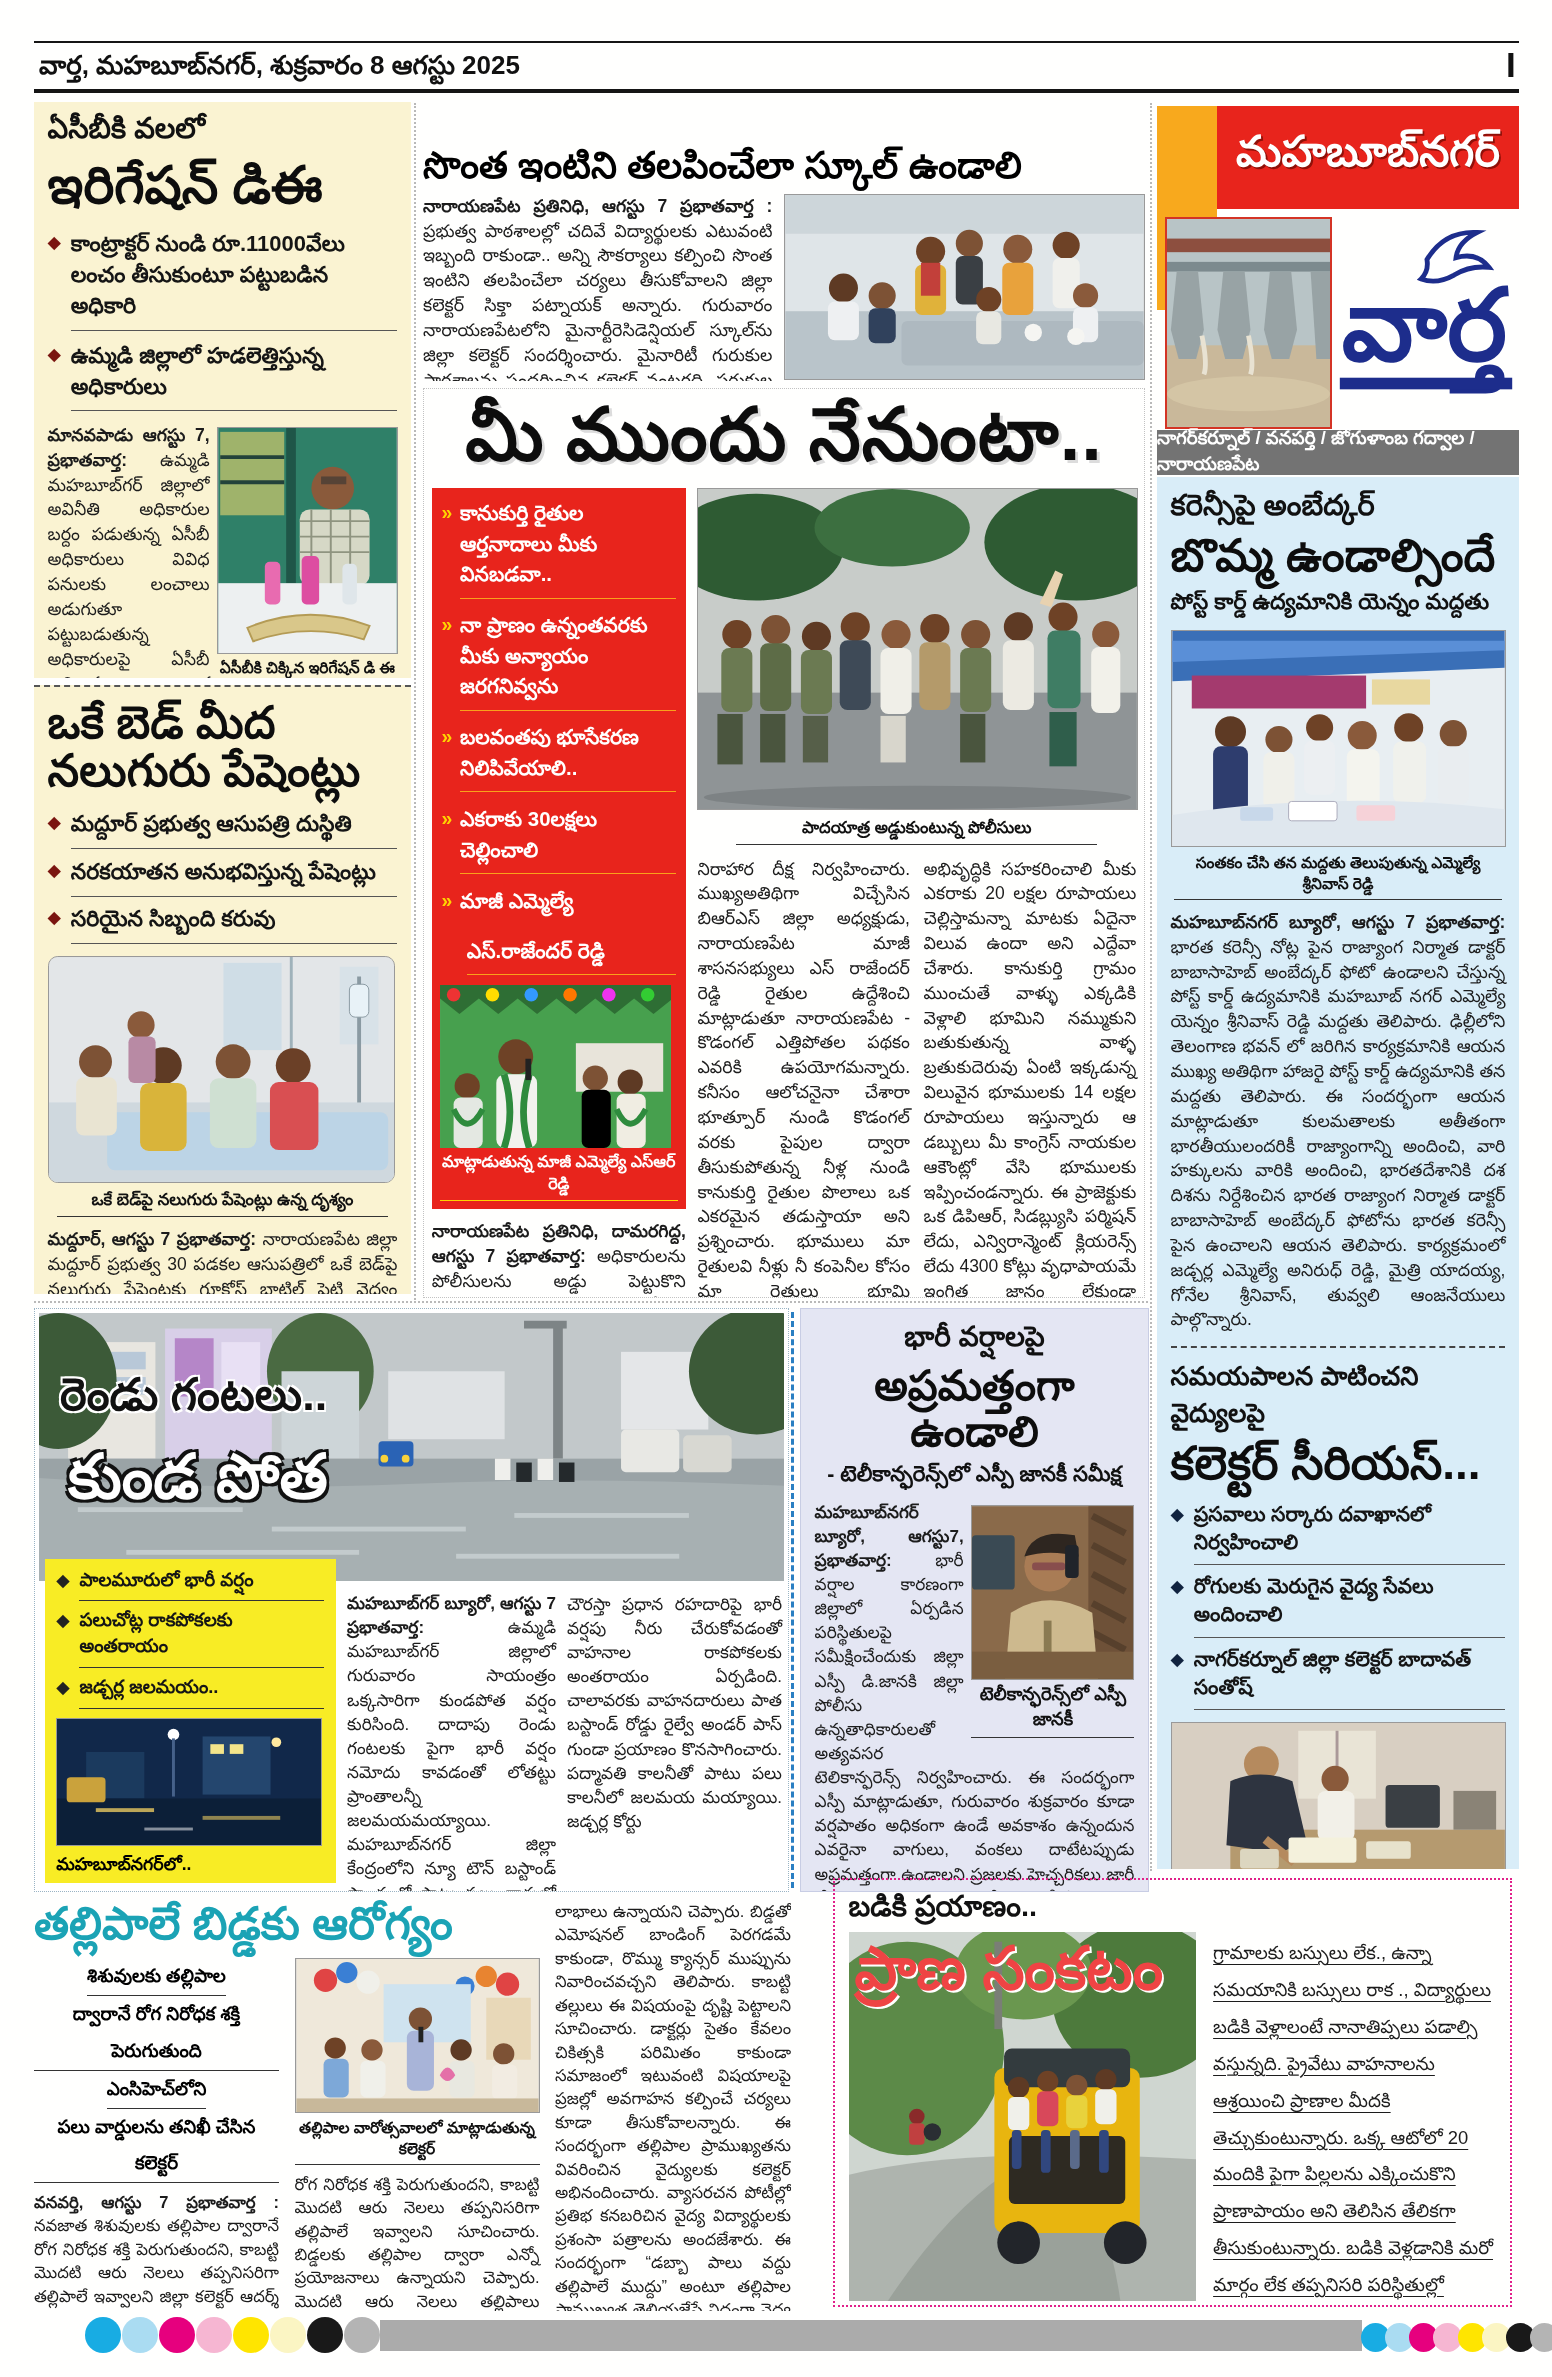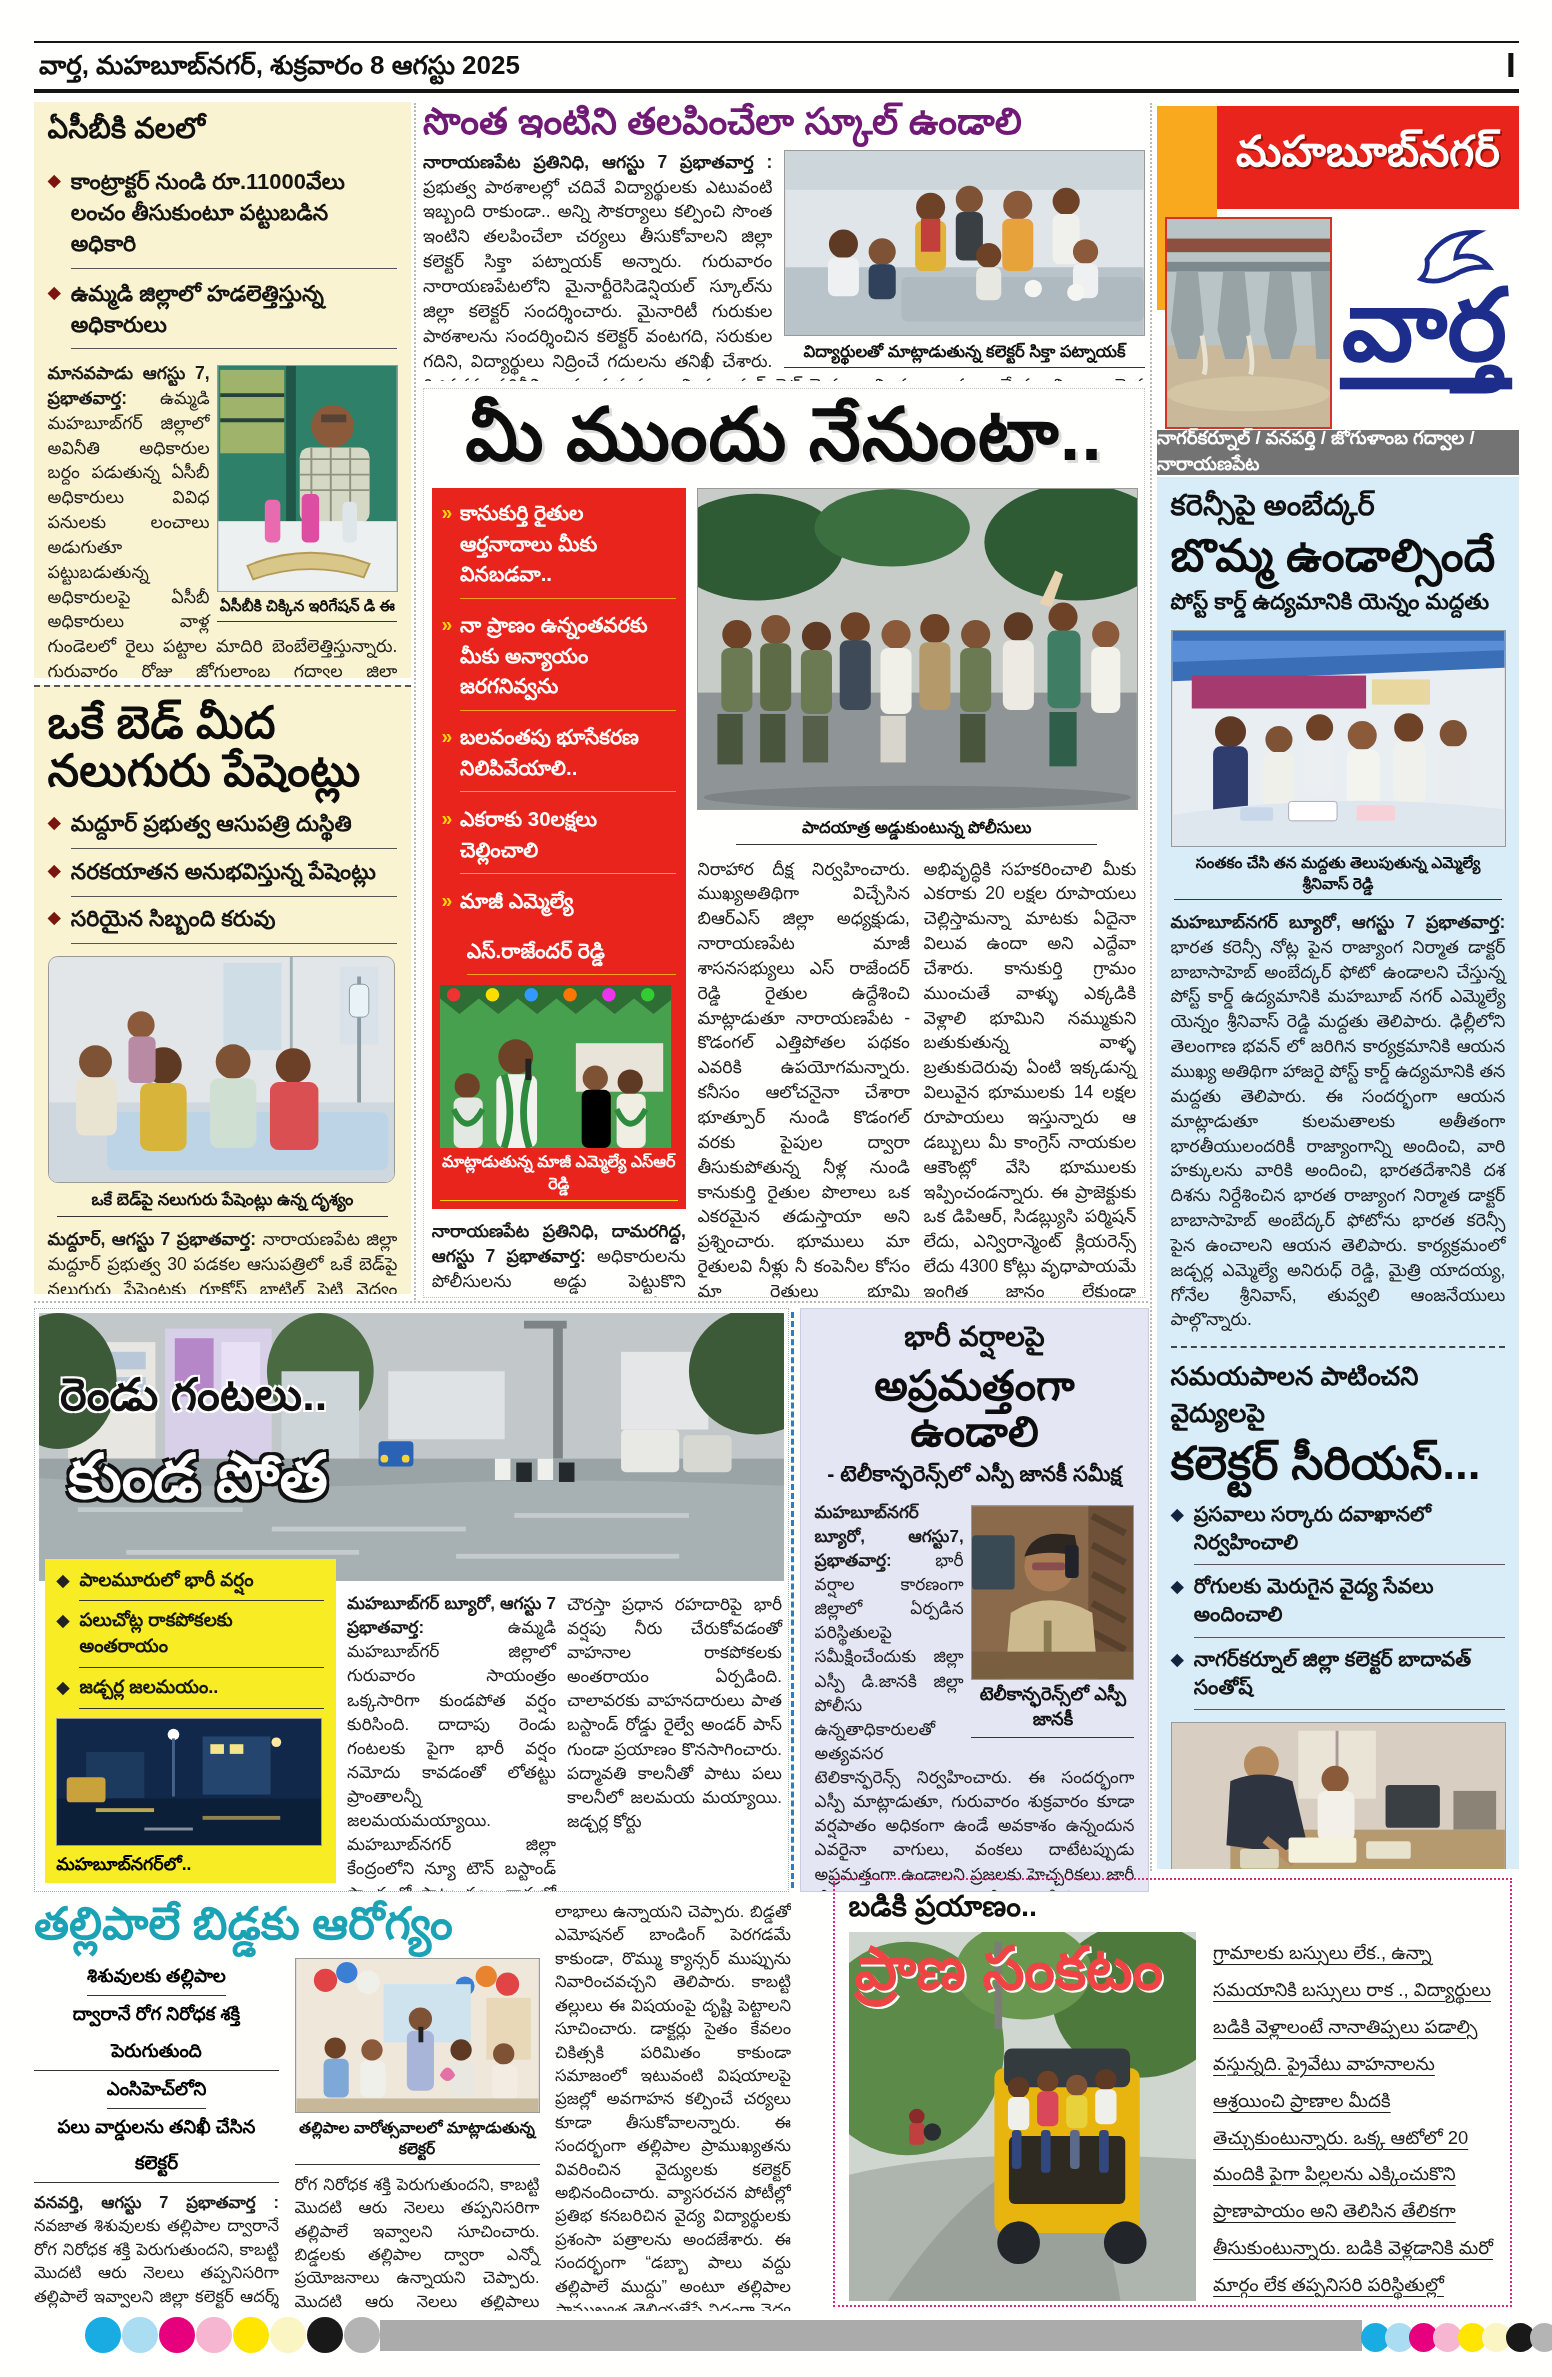--- a/index.html
+++ b/index.html
@@ -41,20 +41,21 @@
   <div class="abs hdr-text" style="left:39px;top:50px;">వార్త, మహబూబ్‌నగర్, శుక్రవారం 8 ఆగస్టు 2025</div>
   <div class="abs" style="left:1506px;top:45px;font-size:35px;font-weight:bold;color:#111;">I</div>
   <div class="abs rule" style="left:34px;top:89px;width:1485px;height:3.9px;"></div>
 
   <div class="abs dotv" style="left:414px;top:103px;height:1197px;"></div>
   <div class="abs dotv" style="left:1150px;top:103px;height:1768px;"></div>
   <div class="abs doth" style="left:34px;top:1301px;width:1114px;"></div>
 
   <div class="abs art ybg" style="left:34px;top:102px;width:377px;height:576px;padding:9.7px 13.6px;">
     <div class="kicker" style="font-size:29px;">ఏసీబీకి వలలో</div>
+    <div class="headline" style="font-size:52px;margin-top:5.8px;">ఇరిగేషన్ డిఈ</div>
     <div class="bul" style="font-size:22px;margin-top:17.5px;">
       <span class="d">◆</span>
       <span class="t">కాంట్రాక్టర్ నుండి రూ.11000వేలు లంచం తీసుకుంటూ పట్టుబడిన అధికారి</span>
     </div>
     <div class="bul" style="font-size:22px;margin-top:11.6px;">
       <span class="d">◆</span>
       <span class="t">ఉమ్మడి జిల్లాలో హడలెత్తిస్తున్న అధికారులు</span>
     </div>
     <div style="margin-top:11.6px;">
       <div style="float:right;width:180px;margin:3.9px 0 3.9px 7.8px;">
@@ -124,21 +125,21 @@
     </div>
     <div class="caption" style="margin:7.8px 9.7px 0 9.7px;">ఒకే బెడ్‌పై నలుగురు పేషెంట్లు ఉన్న దృశ్యం</div>
     <p class="body-txt" style="margin:9.7px 0 0 0;">
       <span class="dateline">మద్దూర్, ఆగస్టు 7 ప్రభాతవార్త:</span>
       <span>నారాయణపేట జిల్లా మద్దూర్ ప్రభుత్వ 30 పడకల ఆసుపత్రిలో ఒకే బెడ్‌పై నలుగురు పేషెంట్లకు గ్లూకోస్ బాటిల్ పెట్టి వైద్యం చేస్తున్న ప్రభుత్వ డాక్టర్లు. గురువారం రోజు ప్రభుత్వ ఆసుపత్రిలో వైరల్ ఫీవర్ రావడం</span>
       
     </p>
   </div>
 
   <div class="abs art" style="left:423px;top:102px;width:722px;height:279px;">
-    <div class="headline" style="font-size:37px;color:#701a75;">సొంత ఇంటిని తలపించేలా స్కూల్ ఉండాలి</div>
+    <div class="headline" style="font-size:37px;color:#000000;margin-top:44px;">సొంత ఇంటిని తలపించేలా స్కూల్ ఉండాలి</div>
     <div style="margin-top:7.8px;">
       <div style="float:right;width:361px;margin-left:11.6px;">
         <div class="photo" style="width:359px;height:184px;">
           <svg viewBox="0 0 370 190">
             <rect width="370" height="190" fill="#dfe5e8"></rect>
             <rect x="0" y="0" width="370" height="40" fill="#cdd6da"></rect>
             <rect x="0" y="120" width="370" height="70" fill="#b9c4ca"></rect>
             <rect x="120" y="130" width="250" height="46" rx="6" fill="#aeb9c0"></rect>
             <circle cx="150" cy="58" r="15" fill="#6e4226"></circle>
               <rect x="134" y="72" width="32" height="52" rx="7" fill="#e0b23a"></rect>

